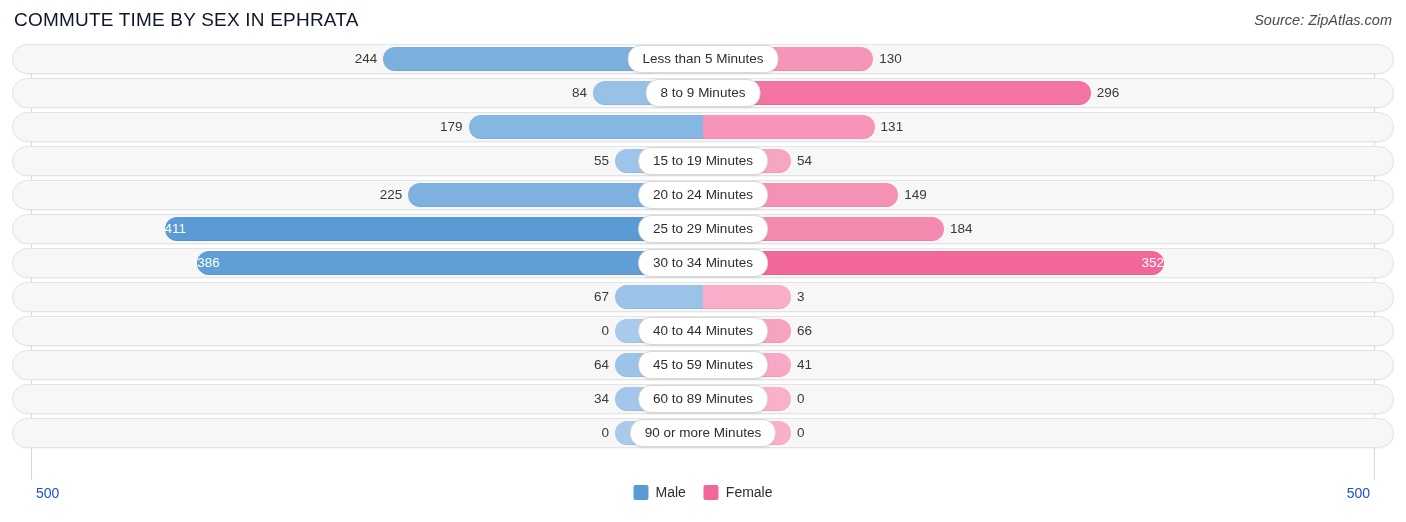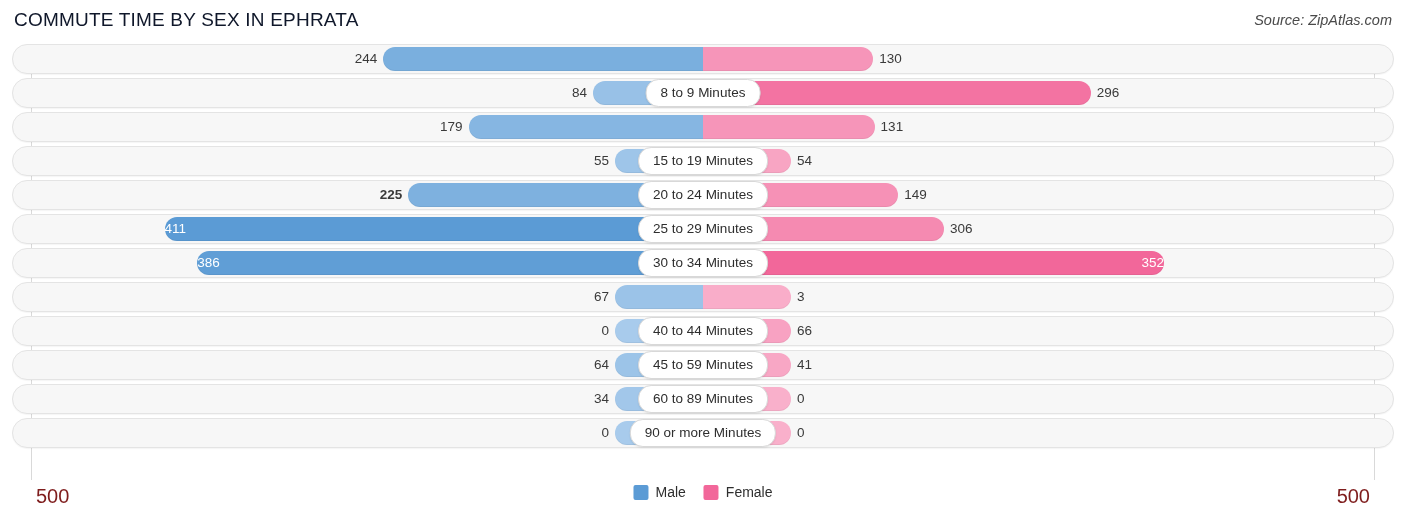--- a/index.html
+++ b/index.html
@@ -150,22 +150,22 @@
   .footer {
     position: absolute;
     left: 0;
     top: 482px;
     width: 1406px;
     height: 34px;
   }
   .axis-min, .axis-max {
     position: absolute;
     top: 3px;
-    font-size: 20px;
-    color: #7f1d1d;
+    font-size: 14px;
+    color: #1d4ed8;
   }
   .axis-min { left: 36px; }
   .axis-max { right: 36px; }
 
   .legend {
     position: absolute;
     left: 50%;
     top: 2px;
     transform: translateX(-50%);
     display: flex;
@@ -202,20 +202,21 @@
     <div class="gridline right"></div>
     <div class="rows" id="rows">
         <div class="row">
           <div class="track"></div>
           <div class="bars">
             <div class="bar male" style="width: 319.64px; background: rgb(122, 175, 222);"></div>
             <div class="bar female" style="width: 170.3px; background: rgb(246, 149, 185);"></div>
             <div class="val male-out" style="width: auto; right: calc(50% + 319.64px);">244</div>
             <div class="val female-out" style="width: auto; left: calc(50% + 170.3px);">130</div>
           </div>
+          <div class="cat-pill">Less than 5 Minutes</div>
         </div>
         <div class="row">
           <div class="track"></div>
           <div class="bars">
             <div class="bar male" style="width: 110.04px; background: rgb(152, 193, 231);"></div>
             <div class="bar female" style="width: 387.76px; background: rgb(243, 115, 162);"></div>
             <div class="val male-out" style="width: auto; right: calc(50% + 110.04px);">84</div>
             <div class="val female-out" style="width: auto; left: calc(50% + 387.76px);">296</div>
           </div>
           <div class="cat-pill">8 to 9 Minutes</div>
@@ -237,32 +238,32 @@
             <div class="val male-out" style="width: auto; right: calc(50% + 88px);">55</div>
             <div class="val female-out" style="width: auto; left: calc(50% + 88px);">54</div>
           </div>
           <div class="cat-pill">15 to 19 Minutes</div>
         </div>
         <div class="row">
           <div class="track"></div>
           <div class="bars">
             <div class="bar male" style="width: 294.75px; background: rgb(126, 177, 223);"></div>
             <div class="bar female" style="width: 195.19px; background: rgb(246, 145, 182);"></div>
-            <div class="val male-out" style="width: auto; right: calc(50% + 294.75px); font-weight: bold;">225</div>
+            <div class="val male-out" style="width: auto; right: calc(50% + 294.75px);">225</div>
             <div class="val female-out" style="width: auto; left: calc(50% + 195.19px);">149</div>
           </div>
           <div class="cat-pill">20 to 24 Minutes</div>
         </div>
         <div class="row">
           <div class="track"></div>
           <div class="bars">
             <div class="bar male" style="width: 538.41px; background: rgb(91, 155, 213);"></div>
             <div class="bar female" style="width: 241.04px; background: rgb(245, 138, 177);"></div>
             <div class="val male-in inside" style="width: 538.41px;">411</div>
-            <div class="val female-out" style="width: auto; left: calc(50% + 241.04px);">306</div>
+            <div class="val female-out" style="width: auto; left: calc(50% + 241.04px);">184</div>
           </div>
           <div class="cat-pill">25 to 29 Minutes</div>
         </div>
         <div class="row">
           <div class="track"></div>
           <div class="bars">
             <div class="bar male" style="width: 505.66px; background: rgb(96, 158, 214);"></div>
             <div class="bar female" style="width: 461.12px; background: rgb(242, 103, 154);"></div>
             <div class="val male-in inside" style="width: 505.66px;">386</div>
             <div class="val female-in inside" style="width: 461.12px;">352</div>

